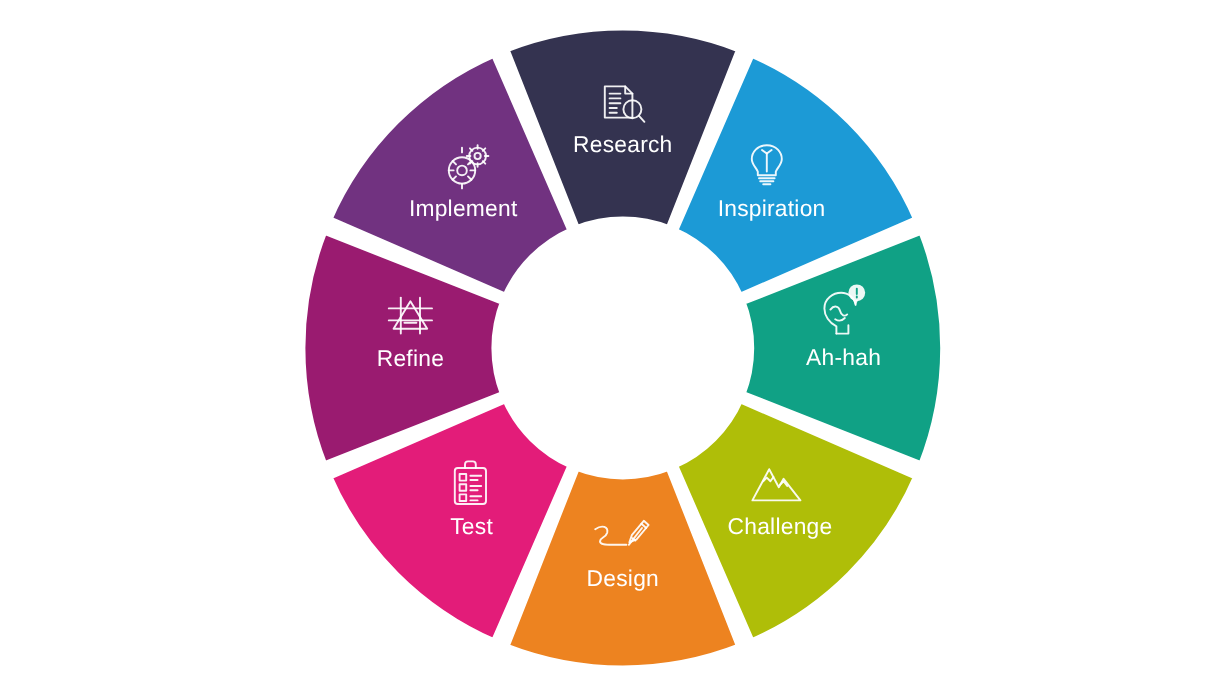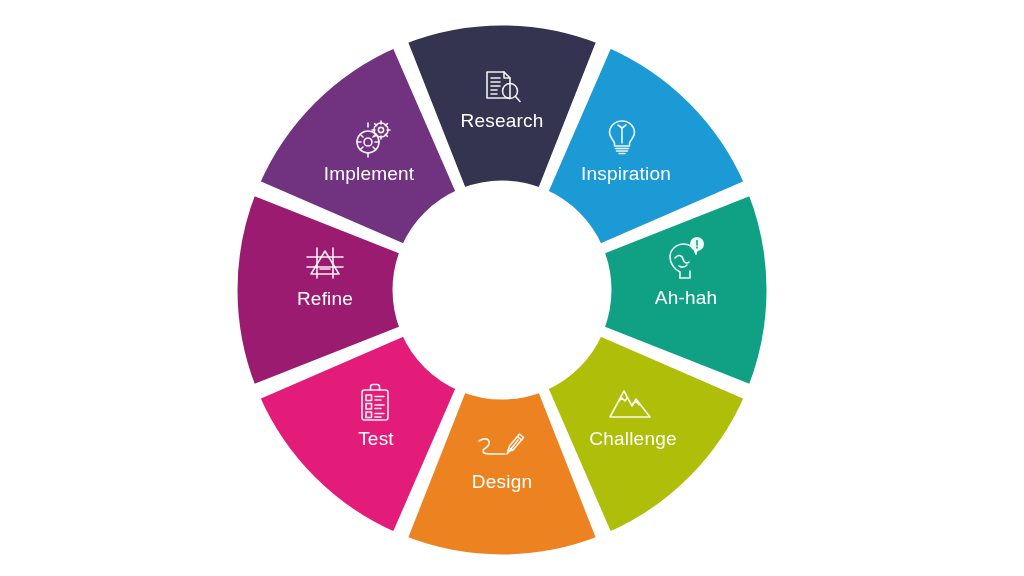--- a/index.html
+++ b/index.html
@@ -12,20 +12,21 @@
     width: 1024px;
     height: 576px;
     overflow: hidden;
     font-family: "Liberation Sans", sans-serif;
   }
   #diagram-root {
     position: relative;
     width: 812px;
     height: 576px;
     background: #ffffff;
+    padding-left: 17px;
   }
   svg#wheel {
     display: block;
     width: 1024px;
     height: 576px;
   }
   .seg-path {
     stroke: #ffffff;
     stroke-width: 7;
     stroke-linejoin: round;

